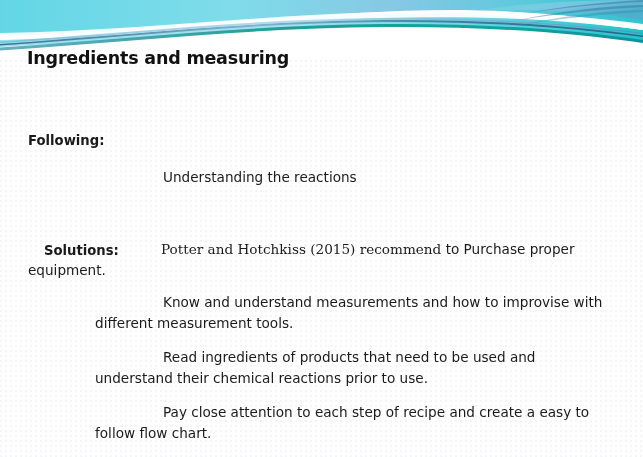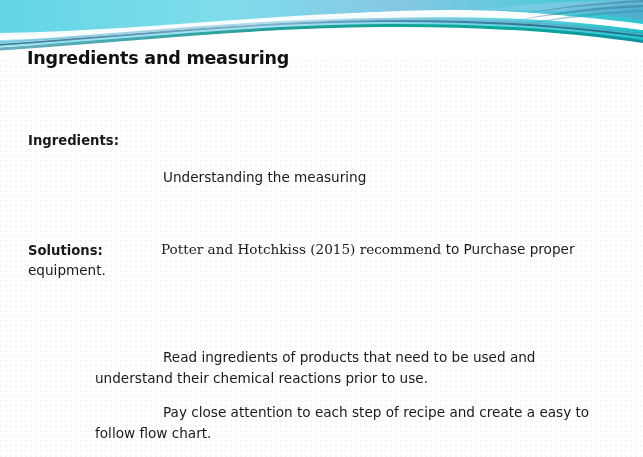--- a/index.html
+++ b/index.html
@@ -85,21 +85,21 @@
 
   
   #challenges-label { left: 28px; top: 131px; }
 
   
   #challenge-1 { left: 163px; top: 131px; }
   #challenge-2 { left: 163px; top: 167px; }
   #challenge-3 { left: 163px; top: 203px; }
 
   
-  #solutions-label { left: 28px; top: 241px; }
+  #solutions-label { left: 44px; top: 241px; }
 
   
   #solution-1 {
     left: 28px;
     top: 239px;
     width: 605px;
     text-indent: 133px;
   }
 
   
@@ -178,29 +178,30 @@
       <path d="M643,2 C600,4 560,8 520,14 C565,6 605,2 643,0 Z" fill="#3d7a9e" opacity="0.55"></path>
       <path d="M643,7 C600,9 558,14 518,20 C563,11 604,6 643,5 Z" fill="#2f6f95" opacity="0.45"></path>
       <path d="M643,12 C600,14 556,19 516,26 C561,16 603,11 643,10 Z" fill="#1f93a5" opacity="0.4"></path>
     </svg>
   </div>
 
   <div id="content">
 
     <div id="slide-title">Ingredients and measuring</div>
 
-    <div class="body-block label" id="challenges-label">Ingredients:</div>
-
-
-    <div class="body-block" id="challenge-2">Understanding the measuring</div>
+    <div class="body-block label" id="challenges-label">Following:</div>
+
+
+    <div class="body-block" id="challenge-2">Understanding the reactions</div>
 
 
     <div class="body-block label" id="solutions-label">Solutions:</div>
 
     <div class="body-block" id="solution-1"><span class="serif-cite">Potter and Hotchkiss (2015) recommend</span><span> to Purchase proper equipment.</span></div>
 
+    <div class="body-block" id="solution-2">Know and understand measurements and how to improvise with different measurement tools.</div>
 
     <div class="body-block" id="solution-4">Pay close attention to each step of recipe and create a easy to follow flow chart.</div>
 
     <div class="body-block" id="solution-3">Read ingredients of products that need to be used and understand their chemical reactions prior to use.</div>
 
   </div>
 </div>
 
 </body></html>

